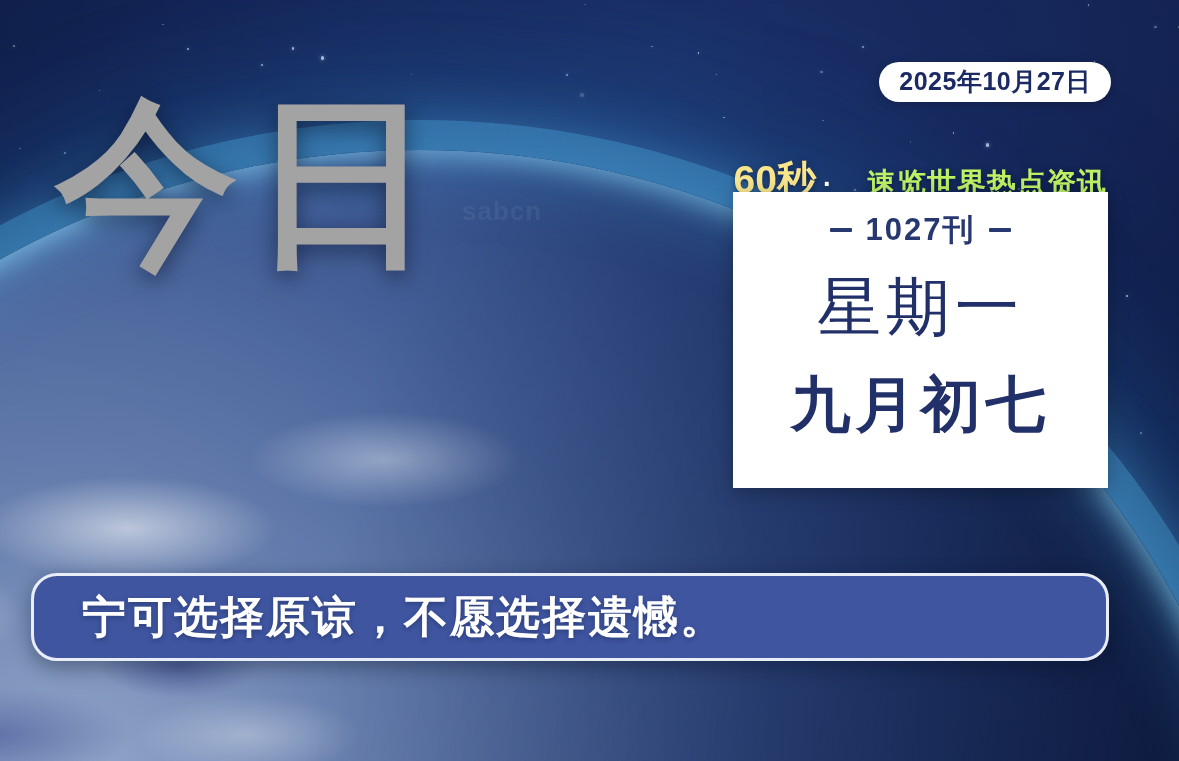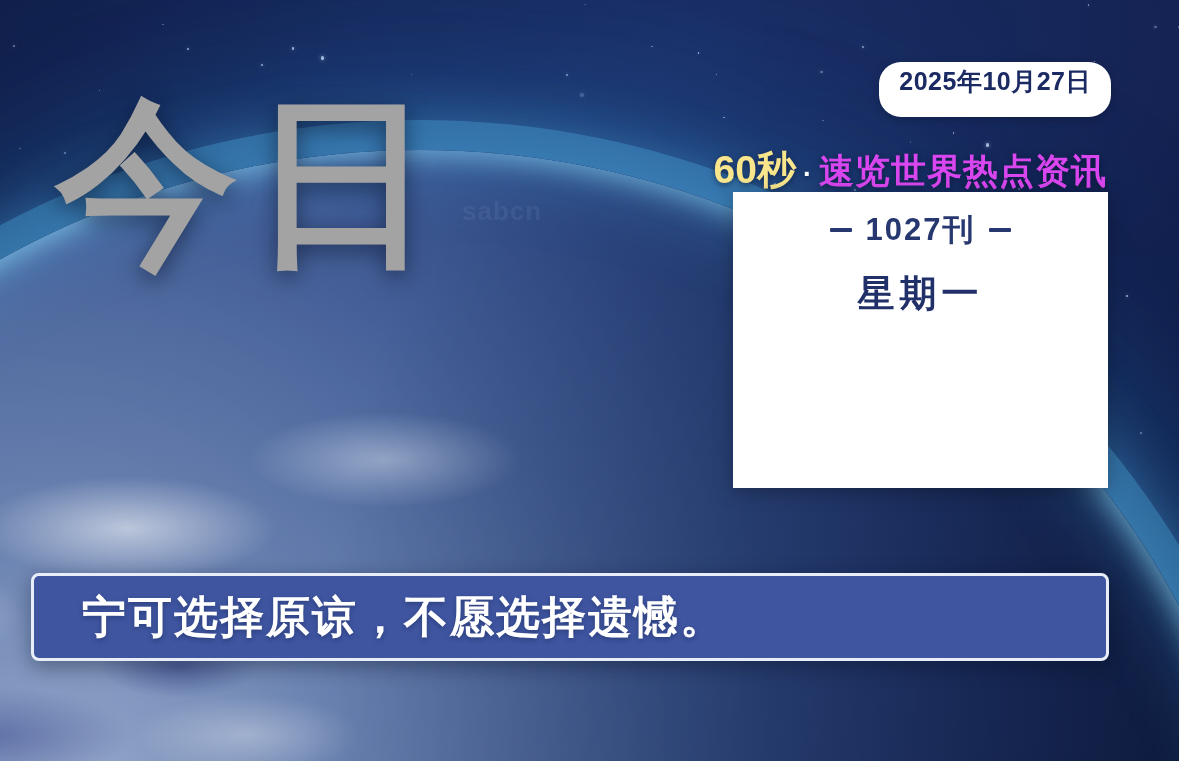--- a/index.html
+++ b/index.html
@@ -94,44 +94,44 @@
     font-size:26px;font-weight:700;letter-spacing:1px;
     color:rgba(190,210,245,.085);
     user-select:none;
   }
 
   
   .date-badge{
     position:absolute;right:68px;top:62px;
     background:#ffffff;
     border-radius:22px;
-    padding:7px 20px 23px;
+    padding:7px 20px 8px;
     color:#1b2a63;
     font-size:25px;font-weight:700;
     letter-spacing:.5px;
     line-height:1;
     box-shadow:0 2px 10px rgba(0,0,0,.22);
     white-space:nowrap;
   }
 
   
   .tagline{
-    position:absolute;right:72px;top:143px;
+    position:absolute;right:72px;top:153px;
     display:flex;align-items:baseline;gap:4px;
     white-space:nowrap;
     text-shadow:0 2px 6px rgba(5,12,35,.55);
   }
   .tagline .secs{
     color:#f9e58c;font-size:39px;font-weight:800;letter-spacing:0px;
   }
   .tagline .dot{
     color:#ffffff;font-size:27px;font-weight:700;padding:0 3px;
   }
   .tagline .txt{
-    color:#d946ef;font-size:35px;font-weight:800;letter-spacing:1px;
+    color:#bef264;font-size:29px;font-weight:800;letter-spacing:1px;margin-left:28px;
   }
 
   
   .card{
     position:absolute;left:733px;top:192px;
     width:375px;height:296px;
     background:#ffffff;
     display:flex;flex-direction:column;
     align-items:center;justify-content:flex-start;
     padding-top:14px;
@@ -144,21 +144,21 @@
     display:flex;align-items:center;gap:14px;
     line-height:1;
     margin-top:8px;
     justify-content:flex-end;
   }
   .card .issue .bar{
     display:inline-block;width:22px;height:4px;background:#27376f;border-radius:1px;
   }
   .card .weekday{
     color:#22306a;
-    font-size:37px;font-weight:700;
+    font-size:64px;font-weight:400;
     letter-spacing:5px;
     line-height:1;
     margin-top:30px;
   }
   .card .lunar{
     color:#22306a;
     font-size:60px;font-weight:800;
     letter-spacing:5px;
     line-height:1;
     margin-top:36px;
@@ -186,21 +186,21 @@
     letter-spacing:10px;
     text-shadow:0 6px 24px rgba(8,18,48,.60);
   }
 
   
   .quote{
     position:absolute;left:31px;top:573px;
     width:1078px;height:88px;
     background:#3f55a0;
     border:3px solid #e8edf8;
-    border-radius:8px;
+    border-radius:26px;
     display:flex;align-items:center;
     padding-left:48px;
     box-shadow:0 6px 20px rgba(5,12,35,.38);
   }
   .quote span{
     color:#ffffff;
     font-size:44px;font-weight:700;
     letter-spacing:2px;
     white-space:nowrap;
     text-shadow:0 2px 5px rgba(10,20,55,.35);
@@ -280,20 +280,21 @@
     <span class="txt">速览世界热点资讯</span>
   </div>
 
   <div class="card">
     <div class="issue">
       <span class="bar"></span>
       <span>1027刊</span>
       <span class="bar"></span>
     </div>
     <div class="weekday">星期一</div>
+    <div class="lunar">九月初七</div>
   </div>
 
   <div class="title">
     <span class="l1">今日</span>
   </div>
 
   <div class="quote">
     <span>宁可选择原谅，不愿选择遗憾。</span>
   </div>
 

